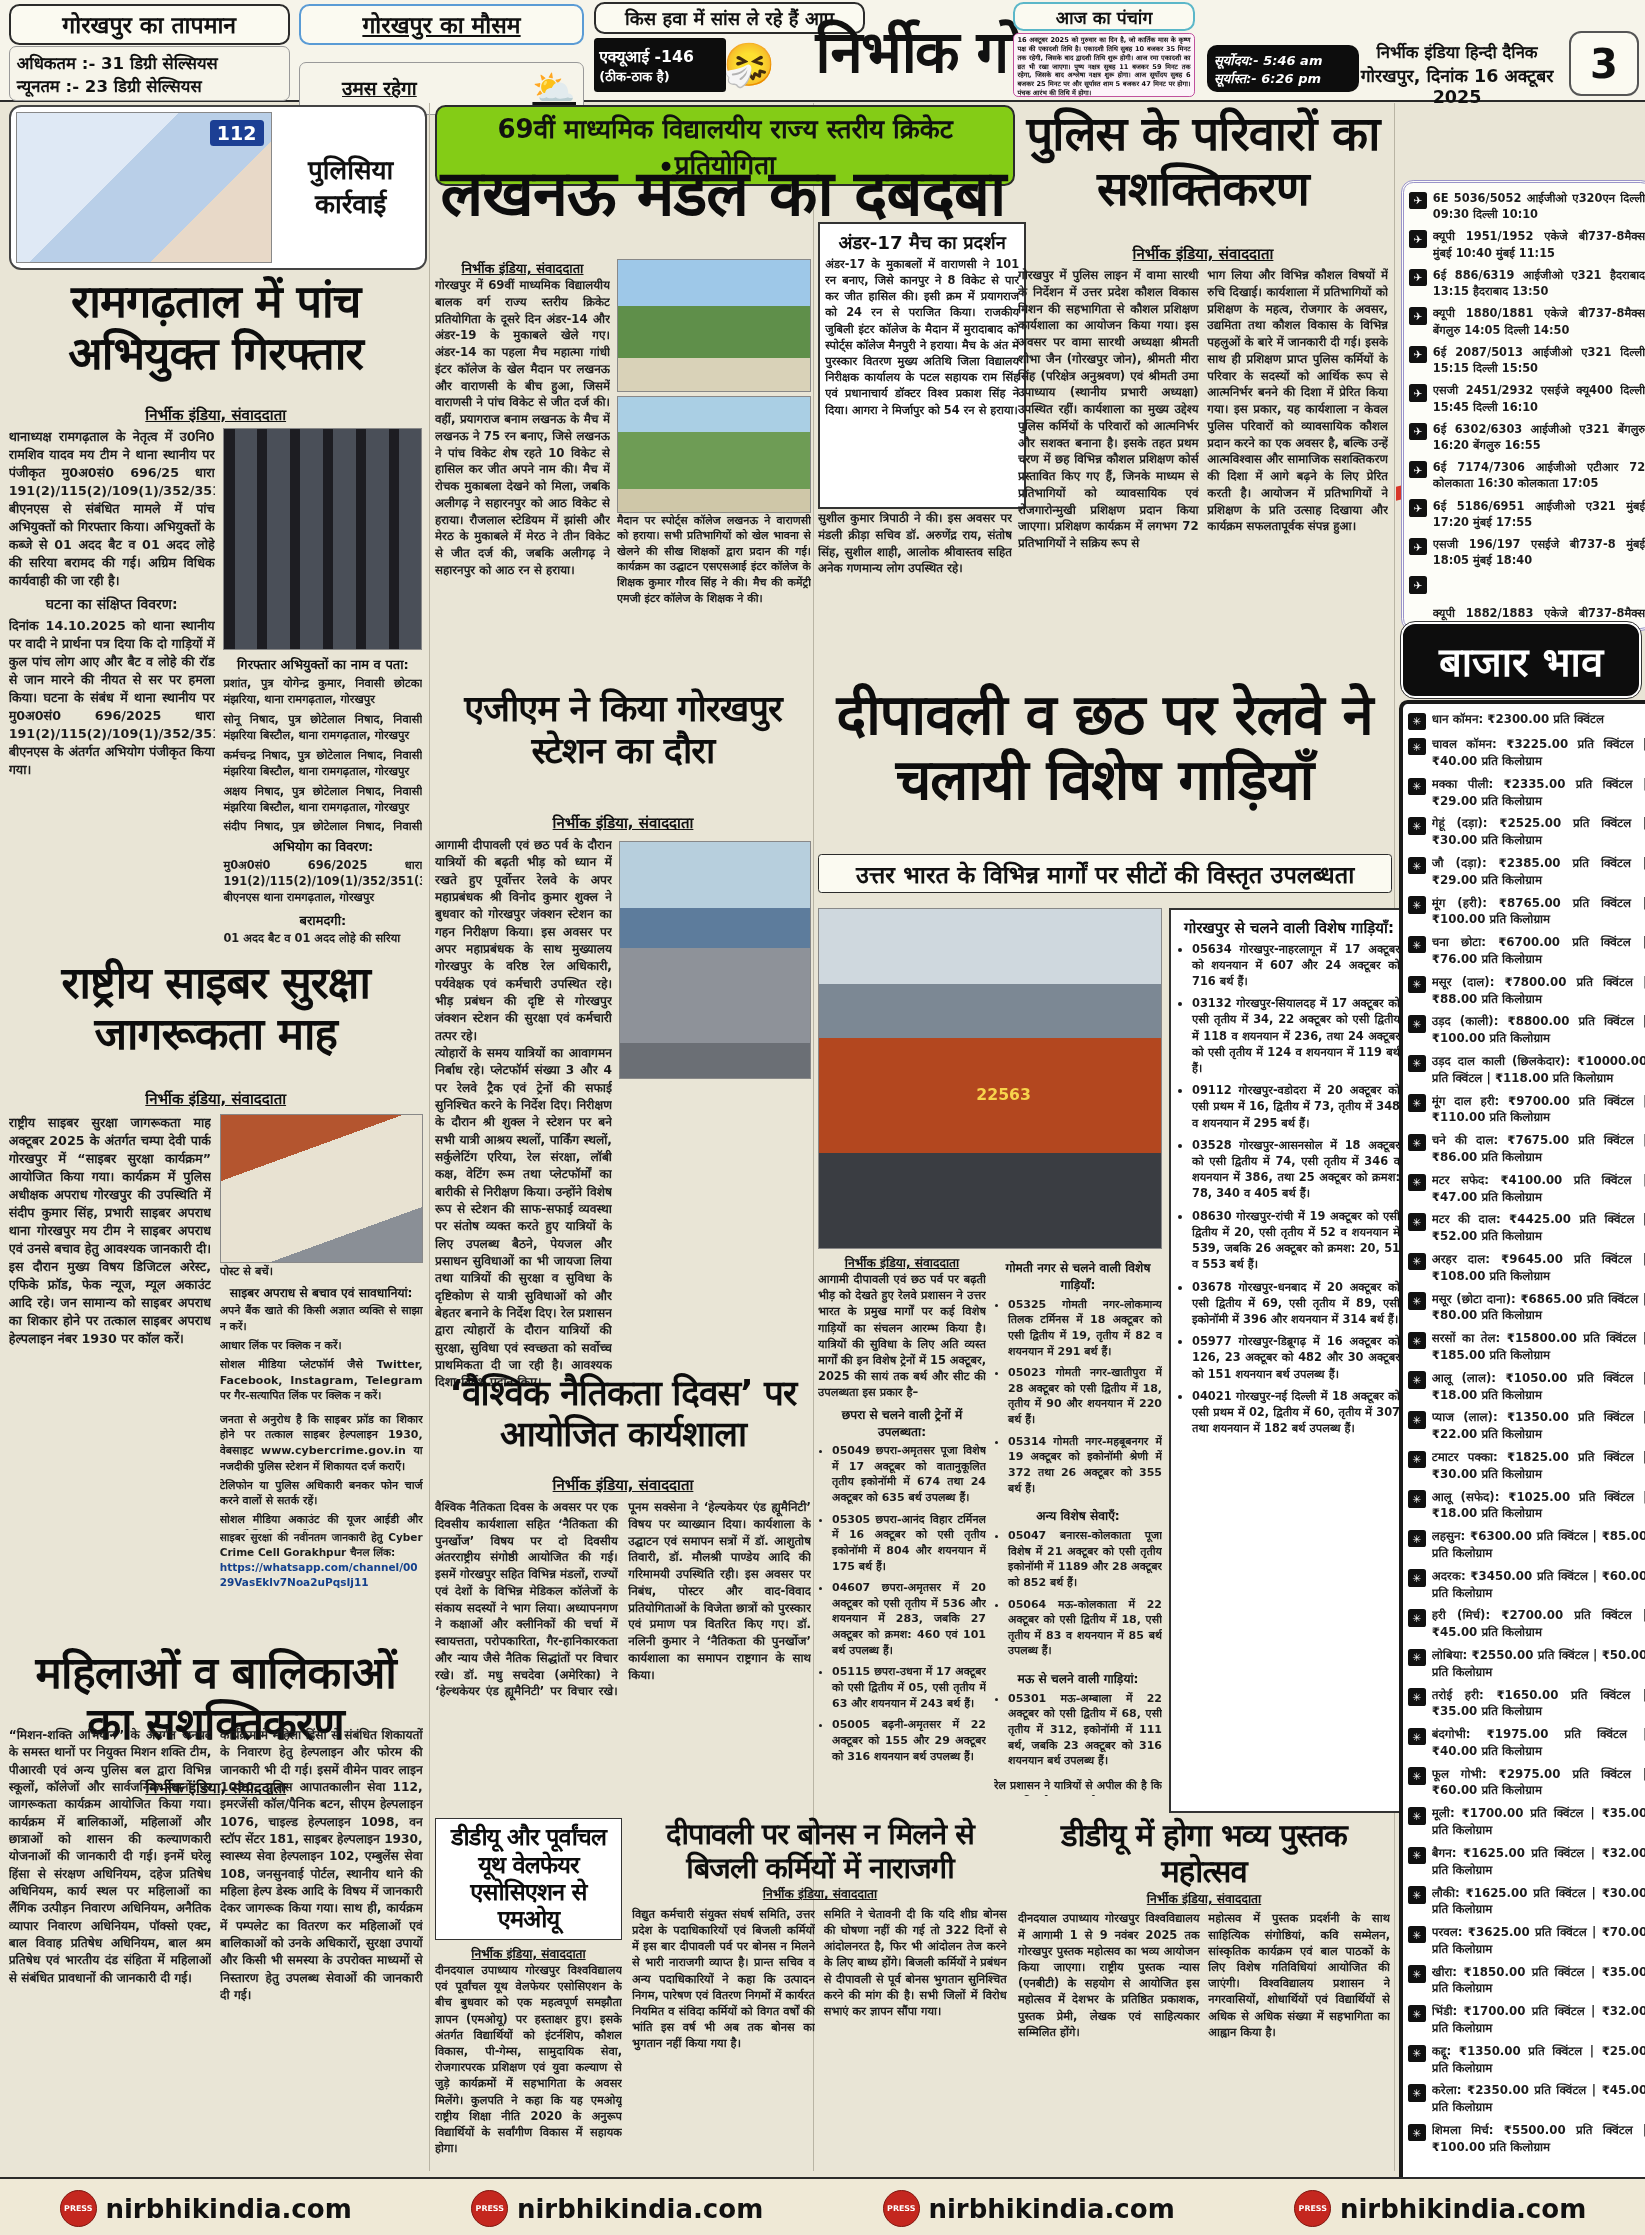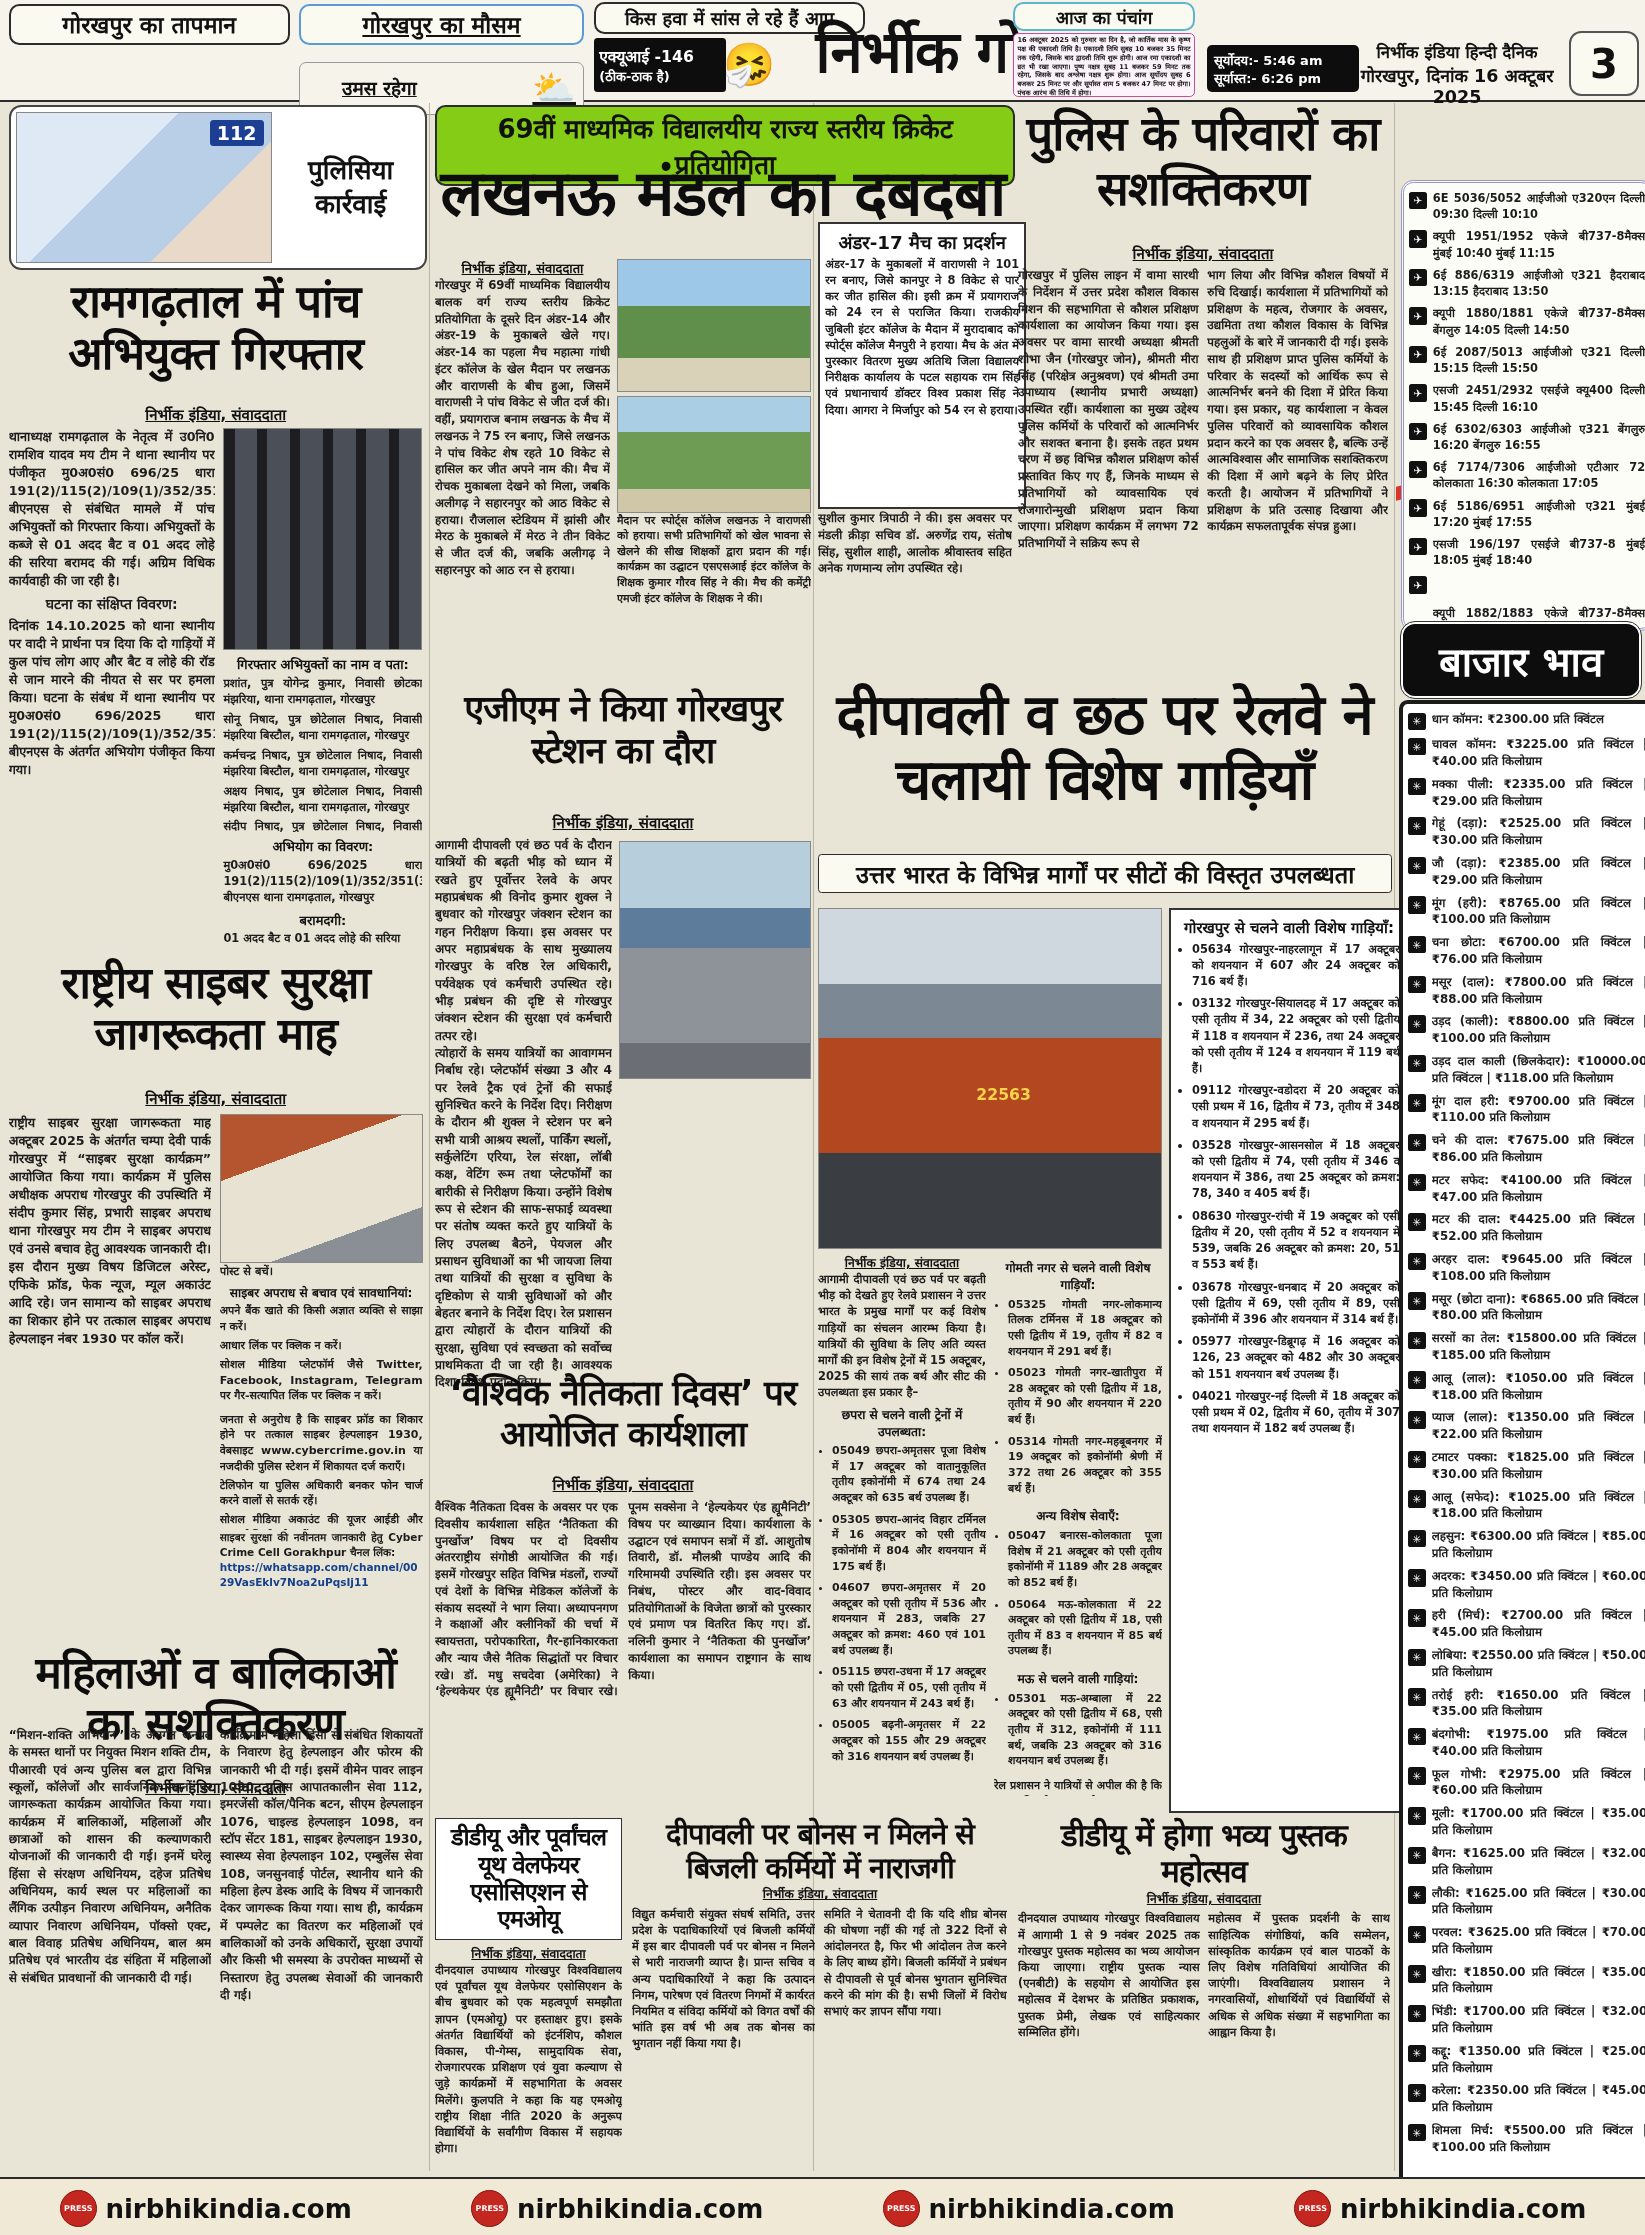--- a/index.html
+++ b/index.html
@@ -29,20 +29,24 @@
   .footer-icon{width:35px;height:35px;border-radius:50%;background:#c4271f;color:#fff;
        font-size:7.9px;font-weight:bold;display:flex;align-items:center;justify-content:center;border:1.7px solid #7e150f;}
 </style>
 </head>
 <body>
 
 <div class="abs paper" style="left:0;top:0;width:1646px;height:100px;border-bottom:2.6px solid #2b2b2b;"></div>
 
 <div class="abs" style="left:8.7px;top:3.5px;width:281px;">
   <div class="tab" style="font-size:23px;">गोरखपुर का तापमान</div>
+  <div class="paper" style="border:0.9px solid #999;border-radius:7px;margin-top:1.7px;padding:3.5px 7px;font-weight:800;font-size:16.6px;">
+    <div>अधिकतम :- 31 डिग्री सेल्सियस</div>
+    <div>न्यूनतम :- 23 डिग्री सेल्सियस</div>
+  </div>
 </div>
 
 <div class="abs" style="left:299px;top:3.5px;width:285px;text-decoration:underline;">
   <div class="tab" style="font-size:23px;border-color:#5a9bd5;">गोरखपुर का मौसम</div>
   <div class="paper" style="border:0.9px solid #999;border-radius:7px;margin-top:17px;padding:5.2px 7px;font-weight:800;font-size:19px;display:flex;justify-content:space-between;align-items:center;">
     <span style="margin-left:35px;">उमस रहेगा</span>
     <span style="font-size:35px;">⛅</span>
   </div>
 </div>
 
@@ -55,21 +59,21 @@
 </div>
 <div class="abs" style="left:723px;top:40px;font-size:42px;">🤧</div>
 
 <div class="abs" style="left:774px;top:21px;width:411px;font-size:58px;font-weight:800;text-align:center;letter-spacing:-1.7px;line-height:1.1;">निर्भीक गोरखपुर</div>
 
 <div class="abs" style="left:1013px;top:1.7px;width:182px;">
   <div class="tab" style="font-size:17.5px;border-color:#5bb7c9;padding:0.9px 3.5px;">आज का पंचांग</div>
   <div style="border:1.7px solid #c0509d;border-radius:5.2px;background:#fdf3fa;margin-top:1.7px;height:58px;overflow:hidden;padding:1.7px 3.5px;font-size:6.6px;font-weight:bold;line-height:1.35;text-align:justify;">16 अक्टूबर 2025 को गुरुवार का दिन है, जो कार्तिक मास के कृष्ण पक्ष की एकादशी तिथि है। एकादशी तिथि सुबह 10 बजकर 35 मिनट तक रहेगी, जिसके बाद द्वादशी तिथि शुरू होगी। आज रमा एकादशी का व्रत भी रखा जाएगा। पुष्य नक्षत्र सुबह 11 बजकर 59 मिनट तक रहेगा, जिसके बाद अश्लेषा नक्षत्र शुरू होगा। आज सूर्योदय सुबह 6 बजकर 25 मिनट पर और सूर्यास्त शाम 5 बजकर 47 मिनट पर होगा। पंचक आरंभ की तिथि में होगा।</div>
 </div>
 
-<div class="abs blackbox" style="left:1207px;top:45px;width:138px;height:47px;border-radius:5px;display:flex;flex-direction:column;justify-content:center;padding:0 7px;">
+<div class="abs blackbox" style="left:1207px;top:45px;width:138px;height:47px;border-radius:10px;display:flex;flex-direction:column;justify-content:center;padding:0 7px;font-style:italic;">
   <div style="font-size:13px;">सूर्योदय:- 5:46 am</div>
   <div style="font-size:13px;">सूर्यास्त:- 6:26 pm</div>
 </div>
 <div class="abs" style="left:1352px;top:40px;width:210px;text-align:center;font-weight:800;">
   <div style="font-size:16.6px;">निर्भीक इंडिया हिन्दी दैनिक</div>
   <div style="font-size:17.5px;">गोरखपुर, दिनांक 16 अक्टूबर 2025</div>
 </div>
 <div class="abs" style="left:1569px;top:31px;width:66px;height:61px;border:2.2px solid #555;border-radius:12.2px;background:#fbfaf1;font-size:40px;font-weight:bold;display:flex;align-items:center;justify-content:center;">3</div>
 
 <div class="abs vline" style="left:429px;top:103px;height:2068px;"></div>

